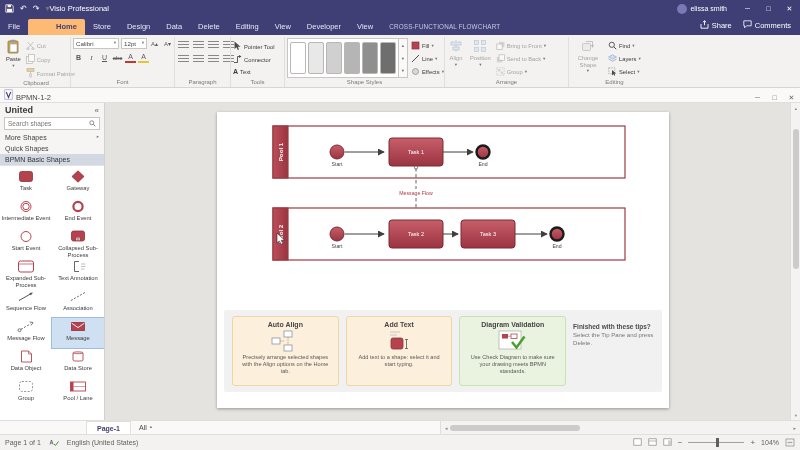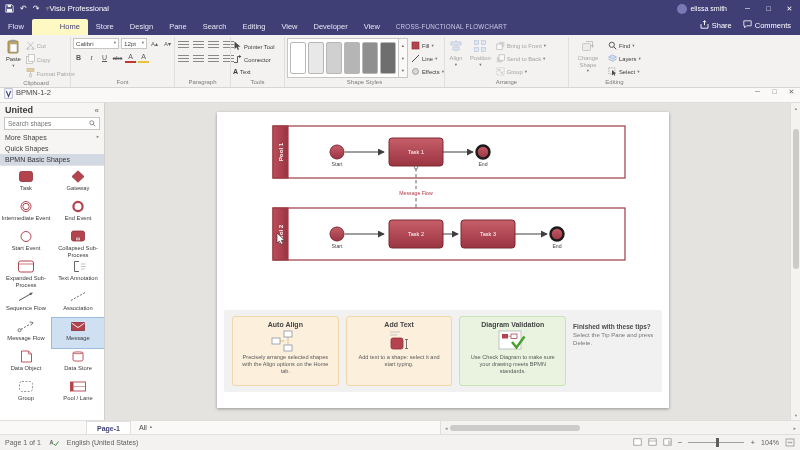--- a/index.html
+++ b/index.html
@@ -15,21 +15,21 @@
   .tb-title { flex:1; text-align:left; font-size:7.5px; }
   .tb-right { display:flex; align-items:center; }
   .user { display:flex; align-items:center; gap:3px; margin-right:10px; }
   .avatar { width:10px; height:10px; border-radius:50%; background:#7a78b5; display:inline-block; }
   .winbtn { width:21px; height:17px; display:flex; align-items:center; justify-content:center; font-size:7px; }
 
   
   .tabrow { height:18px; background:#3f3e75; display:flex; align-items:flex-end; color:#e6e6f2;
     font-size:7.5px; flex:none; }
   .tab { padding:3px 8px 4px; cursor:default; }
-  .tab.active { background:#fef9c3; color:#3f3e75; font-weight:normal; border-radius:2px 2px 0 0;padding-left:28px; }
+  .tab.active { background:#fdba74; color:#3f3e75; font-weight:bold; border-radius:2px 2px 0 0;padding-left:28px; }
   .tab.contextual { color:#c9c9e4; font-size:6.3px; padding-bottom:5px; letter-spacing:.2px; }
   .tellme { display:flex; align-items:center; gap:3px; margin-left:8px; padding-bottom:4px; color:#fff; }
   .tabrow-right { margin-left:auto; display:flex; align-items:center; gap:11px; padding:0 9px 4px 0; }
   .trbtn { display:flex; align-items:center; gap:3px; color:#fff; }
 
   
   .ribbon { height:53px; background:#f3f2f1; border-bottom:1px solid #d8d6d4; display:flex;
     padding:2px 0 0 2px; flex:none; font-size:5.8px; color:#3b3a39; }
   .rgroup { display:flex; flex-direction:column; padding:1px 2px 0; flex:none; }
   .rgroup + .rgroup { border-left:1px solid #e1dfdb; }
@@ -59,21 +59,21 @@
     height:40px; align-items:center; }
   .thumb { width:16px; height:32px; border-radius:2px; border:1px solid #b9b7b5; }
   .t1{background:#ffffff;} .t2{background:#e8e8e8;} .t3{background:#d0d0d0;}
   .t4{background:#b5b5b5;} .t5{background:#8f8f8f;} .t6{background:#6e6e6e;}
   .scrollcol { width:9px; height:40px; border:1px solid #c8c6c4; border-left:none; display:flex;
     flex-direction:column; background:#faf9f8; }
   .scrollcol span { flex:1; display:flex; align-items:center; justify-content:center; font-size:4.5px; color:#666; }
 
   
   .docbar { height:15px; background:#faf9f8; border-bottom:1px solid #e1dfdd; display:flex;
-    align-items:flex-start; gap:3px; padding:0 0 0 4px; font-size:7.5px; color:#484644; flex:none; }
+    align-items:flex-end; gap:3px; padding:0 0 0 4px; font-size:7.5px; color:#484644; flex:none; }
   .docbar-right { margin-left:auto; display:flex; }
   .docwin { width:17px; text-align:center; color:#6a6866; font-size:7px; }
 
   
   .main { height:317px; display:flex; flex:none; background:#e5e3e0; }
 
   
   .shapes-panel { width:105px; background:#f6f5f4; border-right:1px solid #d2d0ce; display:flex;
     flex-direction:column; font-size:7px; flex:none; }
   .sp-header { display:flex; justify-content:space-between; align-items:center; padding:2px 5px 1px;
@@ -161,26 +161,26 @@
           <span class="avatar"></span>
           <span>elissa smith</span>
         </span>
       <span class="winbtn">─</span>
       <span class="winbtn">□</span>
       <span class="winbtn">✕</span>
     </div>
   </div>
 
   <div class="tabrow">
-    <span class="tab file">Flow</span>
+    <span class="tab file">File</span>
     <span class="tab active">Home</span>
     <span class="tab">Store</span>
     <span class="tab">Design</span>
-    <span class="tab">Pane</span>
-    <span class="tab">Search</span>
+    <span class="tab">Data</span>
+    <span class="tab">Delete</span>
     <span class="tab">Editing</span>
     <span class="tab">View</span>
     <span class="tab">Developer</span>
     <span class="tab">View</span>
     <span class="tab contextual">CROSS-FUNCTIONAL FLOWCHART</span>
     <div class="tabrow-right">
       <span class="trbtn">
         <span><svg width="9" height="9">
               <path d="M4.5,0.8 V5.2 M2.9,2.2 L4.5,0.8 L6.1,2.2" fill="none" stroke="#fff" stroke-width="0.9"></path>
               <path d="M1,4 V8.2 H8 V4" fill="none" stroke="#fff" stroke-width="0.9"></path>

